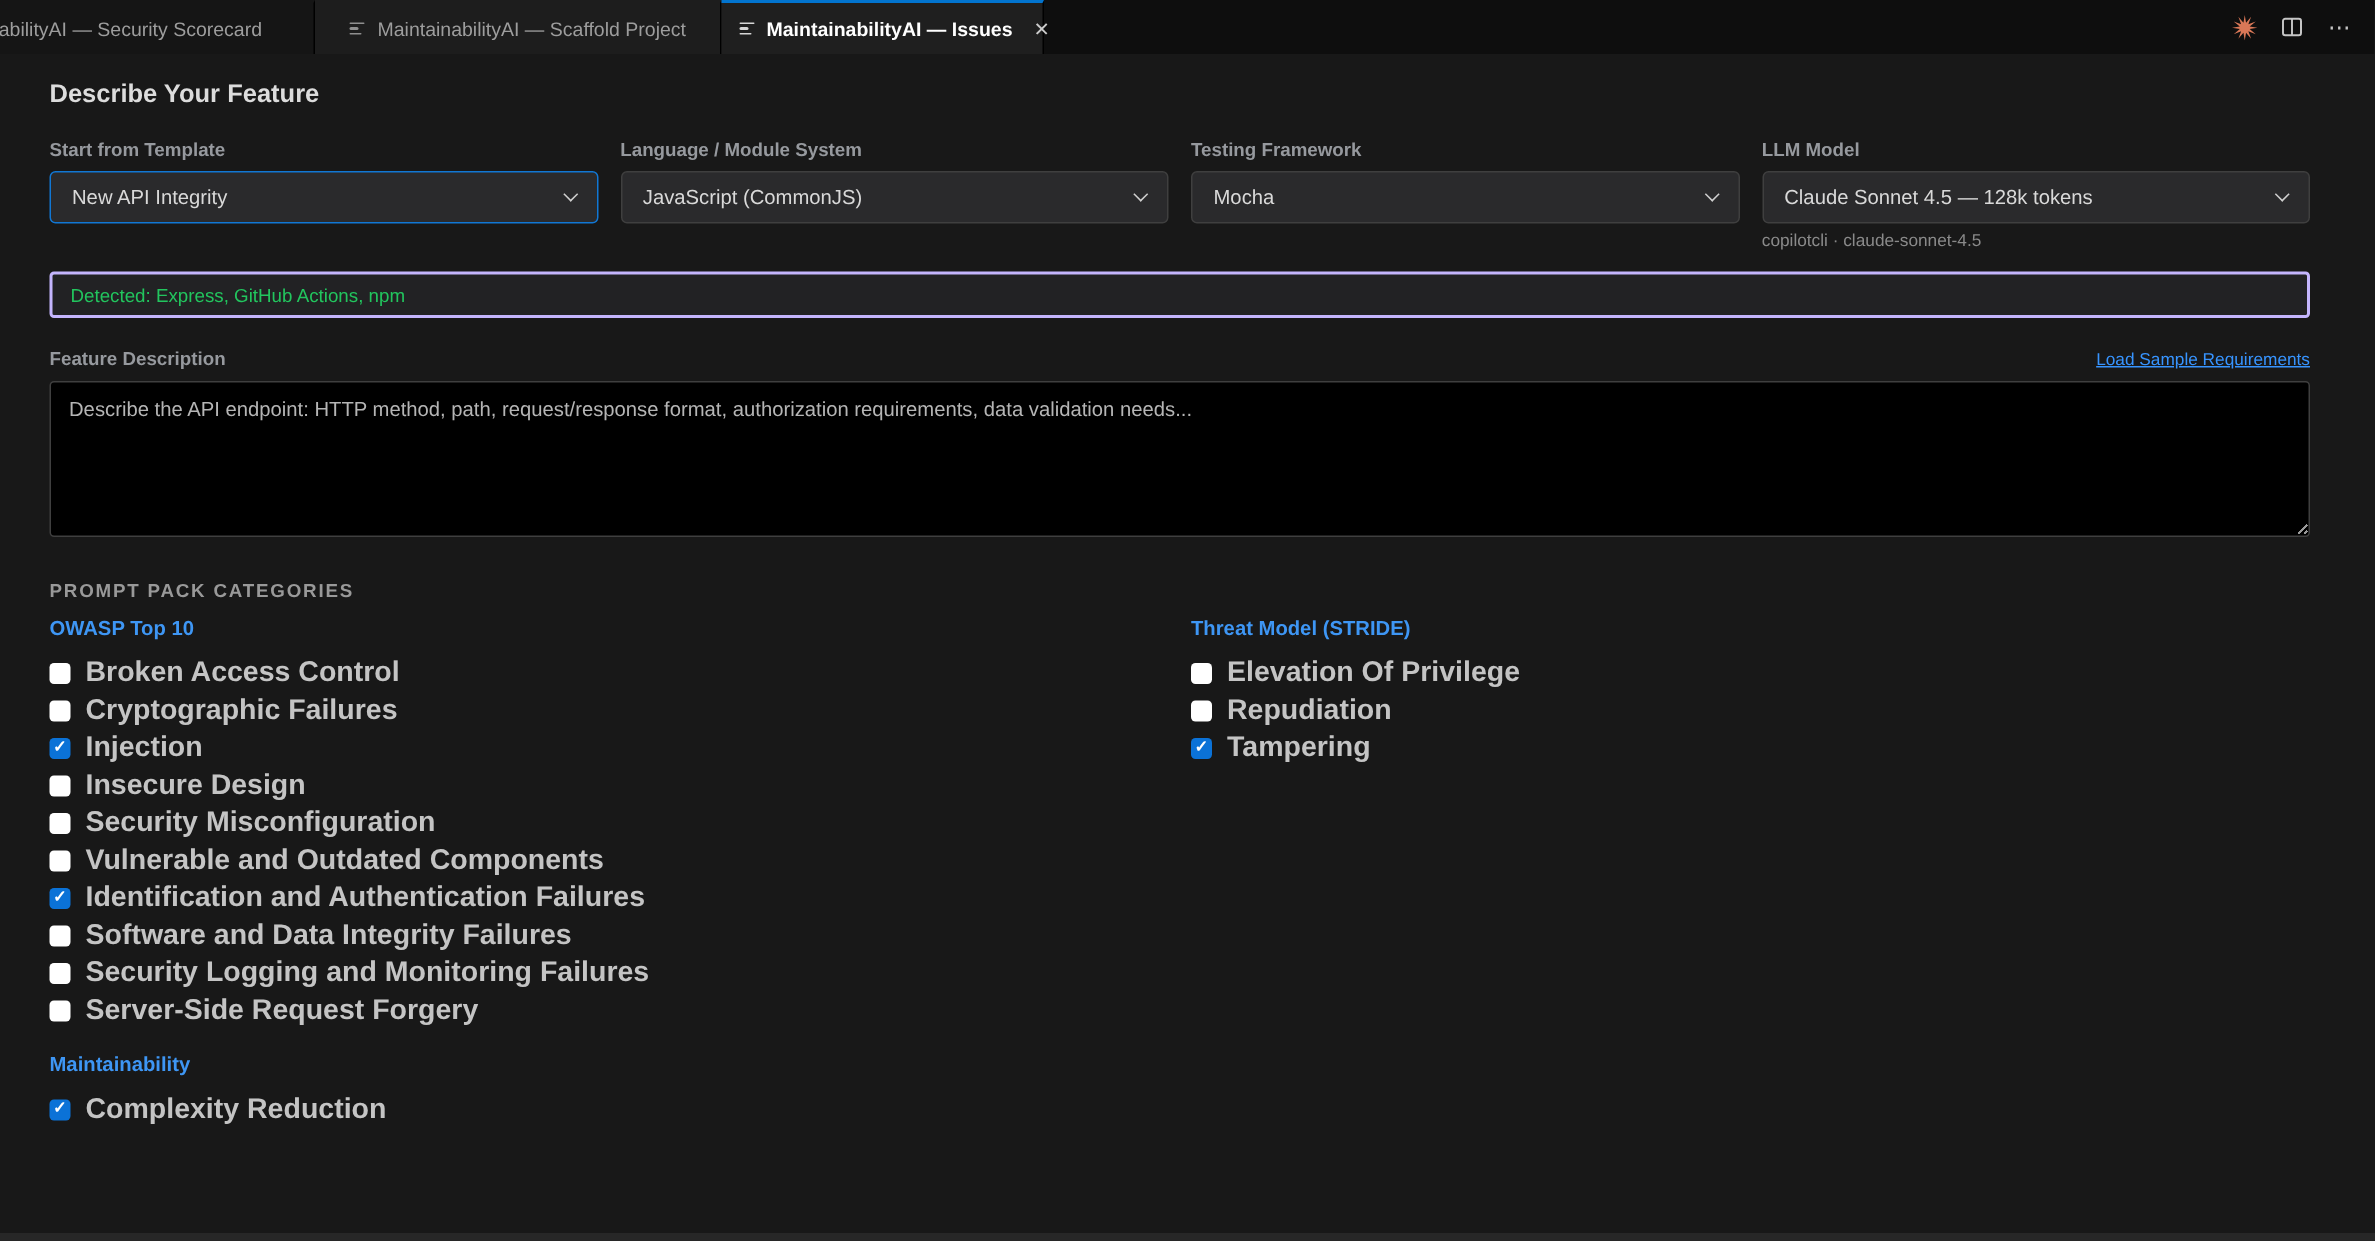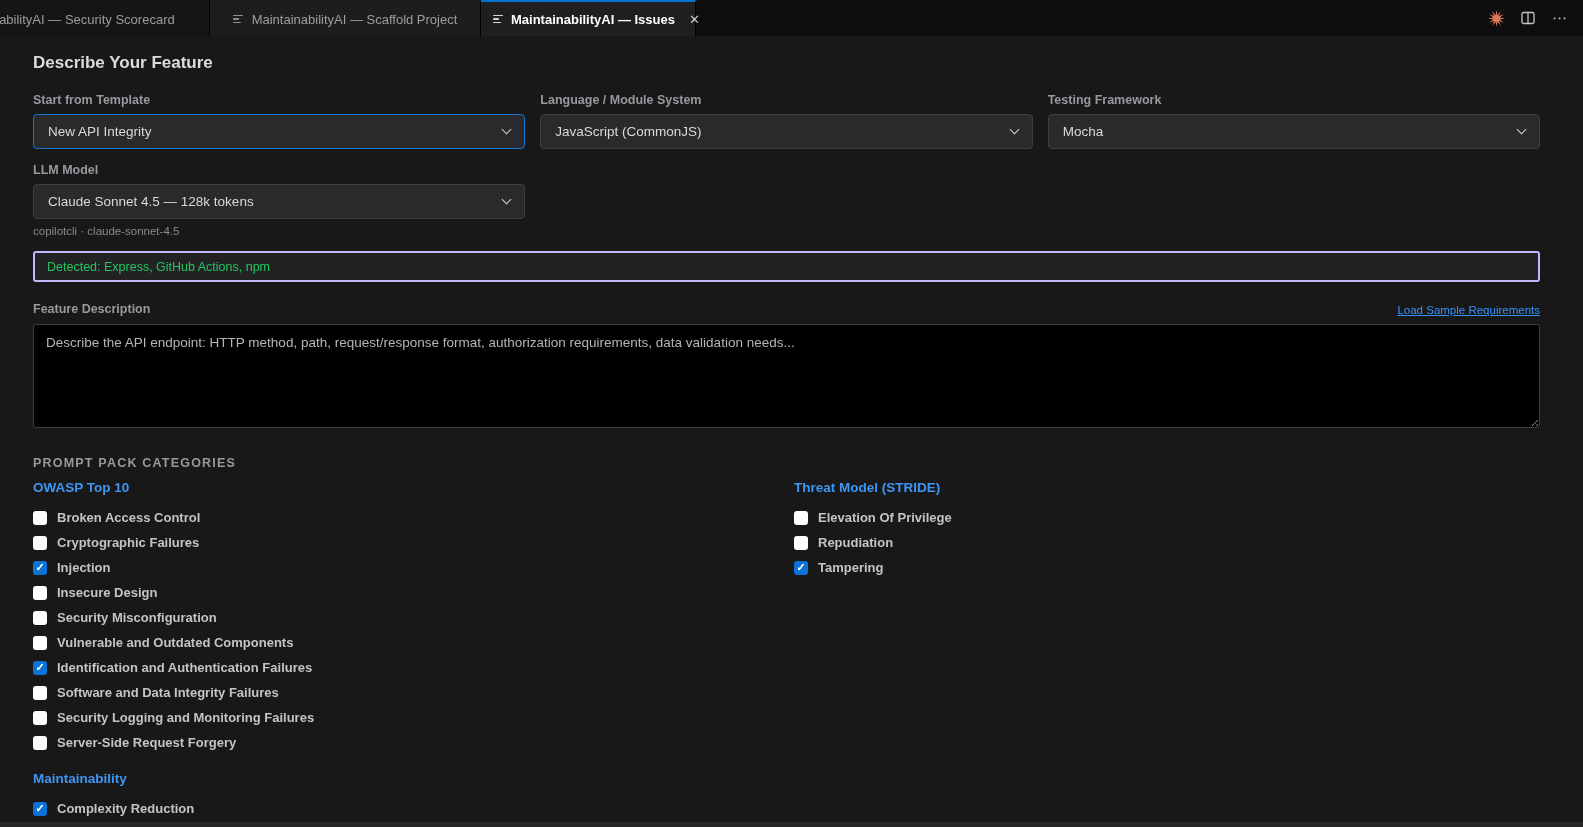--- a/index.html
+++ b/index.html
@@ -21,21 +21,21 @@
   .tab3 .tab-icon i { background:#d6d6d6; }
   .tab-close { font-size:13px; color:#cccccc; margin-left:6px; font-weight:normal; cursor:pointer; }
   .tabbar-actions { position:absolute; right:14px; top:0; height:36px; display:flex; align-items:center; gap:14px; }
   .tb-icon { display:inline-flex; align-items:center; justify-content:center; width:18px; height:18px; cursor:pointer; }
   .ellipsis { color:#c5c5c5; font-size:15px; letter-spacing:1px; }
 
   
   .content { padding:17px 43px 0 33px; }
   .page-title { font-size:17px; font-weight:bold; color:#dcdcdc; margin-bottom:20px; }
 
-  .grid2 { display:grid; grid-template-columns:1fr 1fr 1fr; column-gap:15px; row-gap:14px; }
+  .grid2 { display:grid; grid-template-columns:1fr 1fr 1fr 1fr; column-gap:15px; row-gap:14px; }
   .field-label { font-size:12.5px; font-weight:bold; color:#96999e; margin-bottom:7px; }
   .select { height:35px; background:#2a2a2c; border:1px solid #3f3f3f; border-radius:4px;
     display:flex; align-items:center; justify-content:space-between; padding:0 14px;
     font-size:13.5px; color:#d9d9d9; cursor:pointer; }
   .select.focused { border:1px solid #1177d4; }
   .chevron { width:7px; height:7px; border-right:1.5px solid #cfcfcf; border-bottom:1.5px solid #cfcfcf;
     transform:rotate(45deg); margin-top:-4px; flex:none; }
   .field-detail { font-size:11.5px; color:#8a8a8a; margin-top:6px; }
 
   .detected-box { grid-column:1 / -1; height:31px; background:#222224; border:2px solid #c4b5fd;
@@ -51,21 +51,21 @@
   
   .cat-heading { margin-top:24px; font-size:12.5px; font-weight:bold; letter-spacing:1.2px; color:#999999; }
   .cat-grid { display:grid; grid-template-columns:1fr 1fr; column-gap:15px; margin-top:10px; }
   .group-title { font-size:13.5px; font-weight:bold; color:#3e96f4; margin-bottom:10px; cursor:pointer; }
   .group + .group { margin-top:16px; }
   .check-row { display:flex; align-items:center; gap:10px; height:25px; cursor:pointer; }
   .cb { width:14px; height:14px; background:#ffffff; border-radius:3px; flex:none;
     display:inline-flex; align-items:center; justify-content:center; }
   .cb.checked { background:#0b72d7; }
   .cb.checked::after { content:"✓"; color:#ffffff; font-size:11px; font-weight:bold; line-height:1; }
-  .cb-label { font-size:13px; font-weight:bold; color:#c4c4c4; }
+  .cb-label { font-size:19px; font-weight:bold; color:#c4c4c4; }
 
   .bottom-strip { position:fixed; left:0; right:0; bottom:0; height:5px; background:#272727; }
 </style>
 </head>
 <body>
 
 <div class="tabbar">
   <div class="tab tab1">
     <span class="tab-label">MaintainabilityAI — Security Scorecard</span>
   </div>

